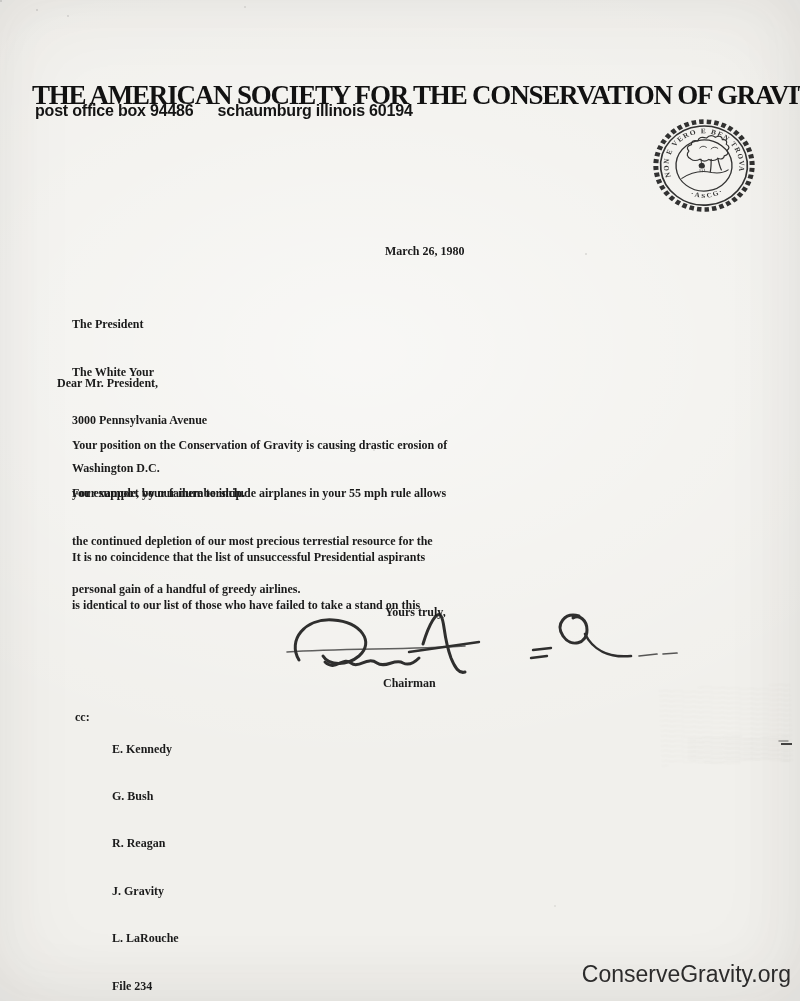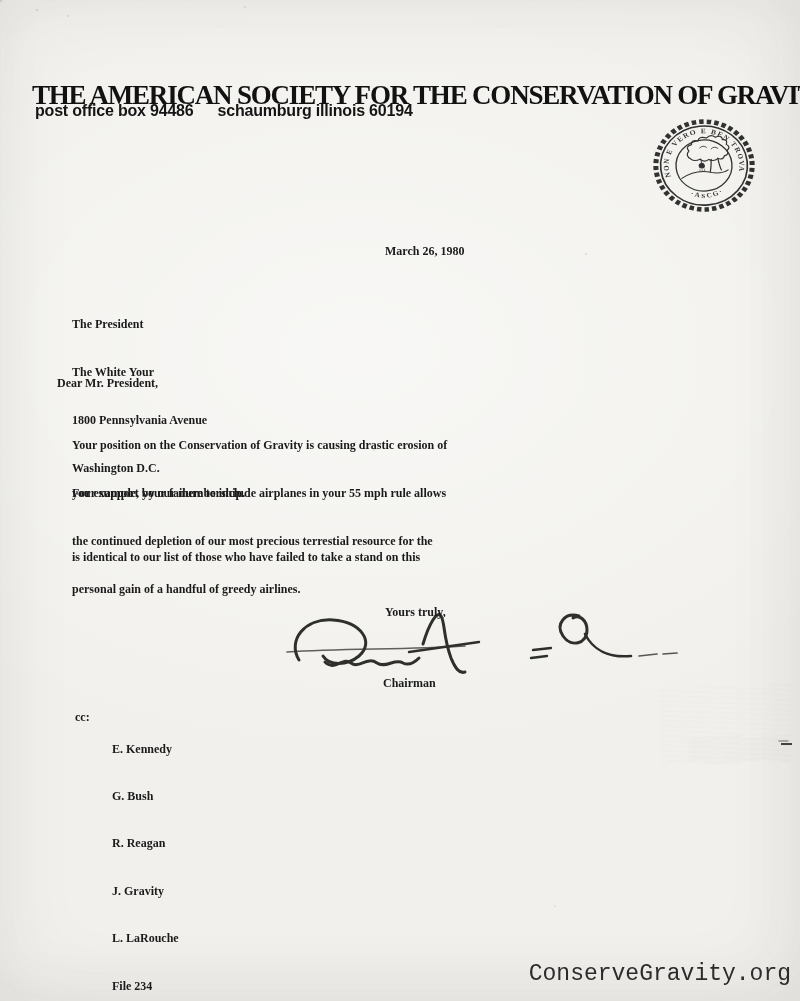--- a/index.html
+++ b/index.html
@@ -53,21 +53,21 @@
   .mark-dash{position:absolute;left:781px;top:743px;width:11px;height:2px;background:rgba(25,25,25,.8);
     box-shadow:-3px -3px 0 -0.5px rgba(25,25,25,.6);}
   .specks{position:absolute;left:0;top:0;width:2px;height:2px;border-radius:50%;background:rgba(40,40,40,.18);
     box-shadow:36px 9px 0 rgba(40,40,40,.16), 67px 15px 0 rgba(40,40,40,.14),
       244px 6px 0 rgba(40,40,40,.12), 585px 253px 0 rgba(40,40,40,.14),
       373px 449px 0 rgba(40,40,40,.15), 118px 798px 0 rgba(40,40,40,.12),
       554px 905px 0 rgba(40,40,40,.10);}
   
   .watermark{
     position:absolute;right:9px;top:961px;
-    font-family:Liberation Mono, monospace;font-size:23px;color:#2d2d2d;letter-spacing:0;
+    font-family:Liberation Sans, sans-serif;font-size:23px;color:#2d2d2d;letter-spacing:0;
   }
 </style>
 </head>
 <body>
 
 <div class="page">
 
   <div class="org-name">THE AMERICAN SOCIETY FOR THE CONSERVATION OF GRAVITY</div>
   <div class="po-line">
     <span>post office box 94486</span><span class="city">schaumburg illinois 60194</span>
@@ -97,38 +97,39 @@
         <path d="M 92,104 L 92,108 M 96,105 L 96,109 M 100,104 L 100,108" stroke-width="1"></path>
       </g>
     </g>
   </svg>
 
   <div class="tw date">March 26, 1980</div>
 
   <div class="tw recipient">
     <div>The President</div>
     <div>The White Your</div>
-    <div>1800 Pennsylvania Avenue</div>
+    <div>3000 Pennsylvania Avenue</div>
     <div>Washington D.C.</div>
   </div>
 
   <div class="tw salutation">Dear Mr. President,</div>
 
   <div class="tw para1">
     <div>Your position on the Conservation of Gravity is causing drastic erosion of</div>
     <div>your support by our membership.</div>
   </div>
 
   <div class="tw para2">
     <div>For example, your failure to include airplanes in your 55 mph rule allows</div>
     <div>the continued depletion of our most precious terrestial resource for the</div>
     <div>personal gain of a handful of greedy airlines.</div>
   </div>
 
   <div class="tw para3">
+    <div>It is no coincidence that the list of unsuccessful Presidential aspirants</div>
     <div>is identical to our list of those who have failed to take a stand on this</div>
   </div>
 
   <div class="tw closing">Yours truly,</div>
 
   <svg class="signature" width="400" height="80" viewBox="0 0 400 80">
     <g stroke="#1a1a1a" fill="none" stroke-linecap="round" opacity="0.9">
       <path d="M 4,46 C 60,42 120,44 182,40" stroke-width="1.6" opacity="0.75"></path>
       <path d="M 16,54 C 4,34 22,12 50,14 C 78,16 92,36 76,50 C 64,60 46,60 40,50" stroke-width="3"></path>
       <path d="M 42,56 C 52,66 60,50 68,57 C 76,63 84,50 94,57 C 102,63 112,52 120,57 C 126,60 132,56 136,52" stroke-width="3"></path>

